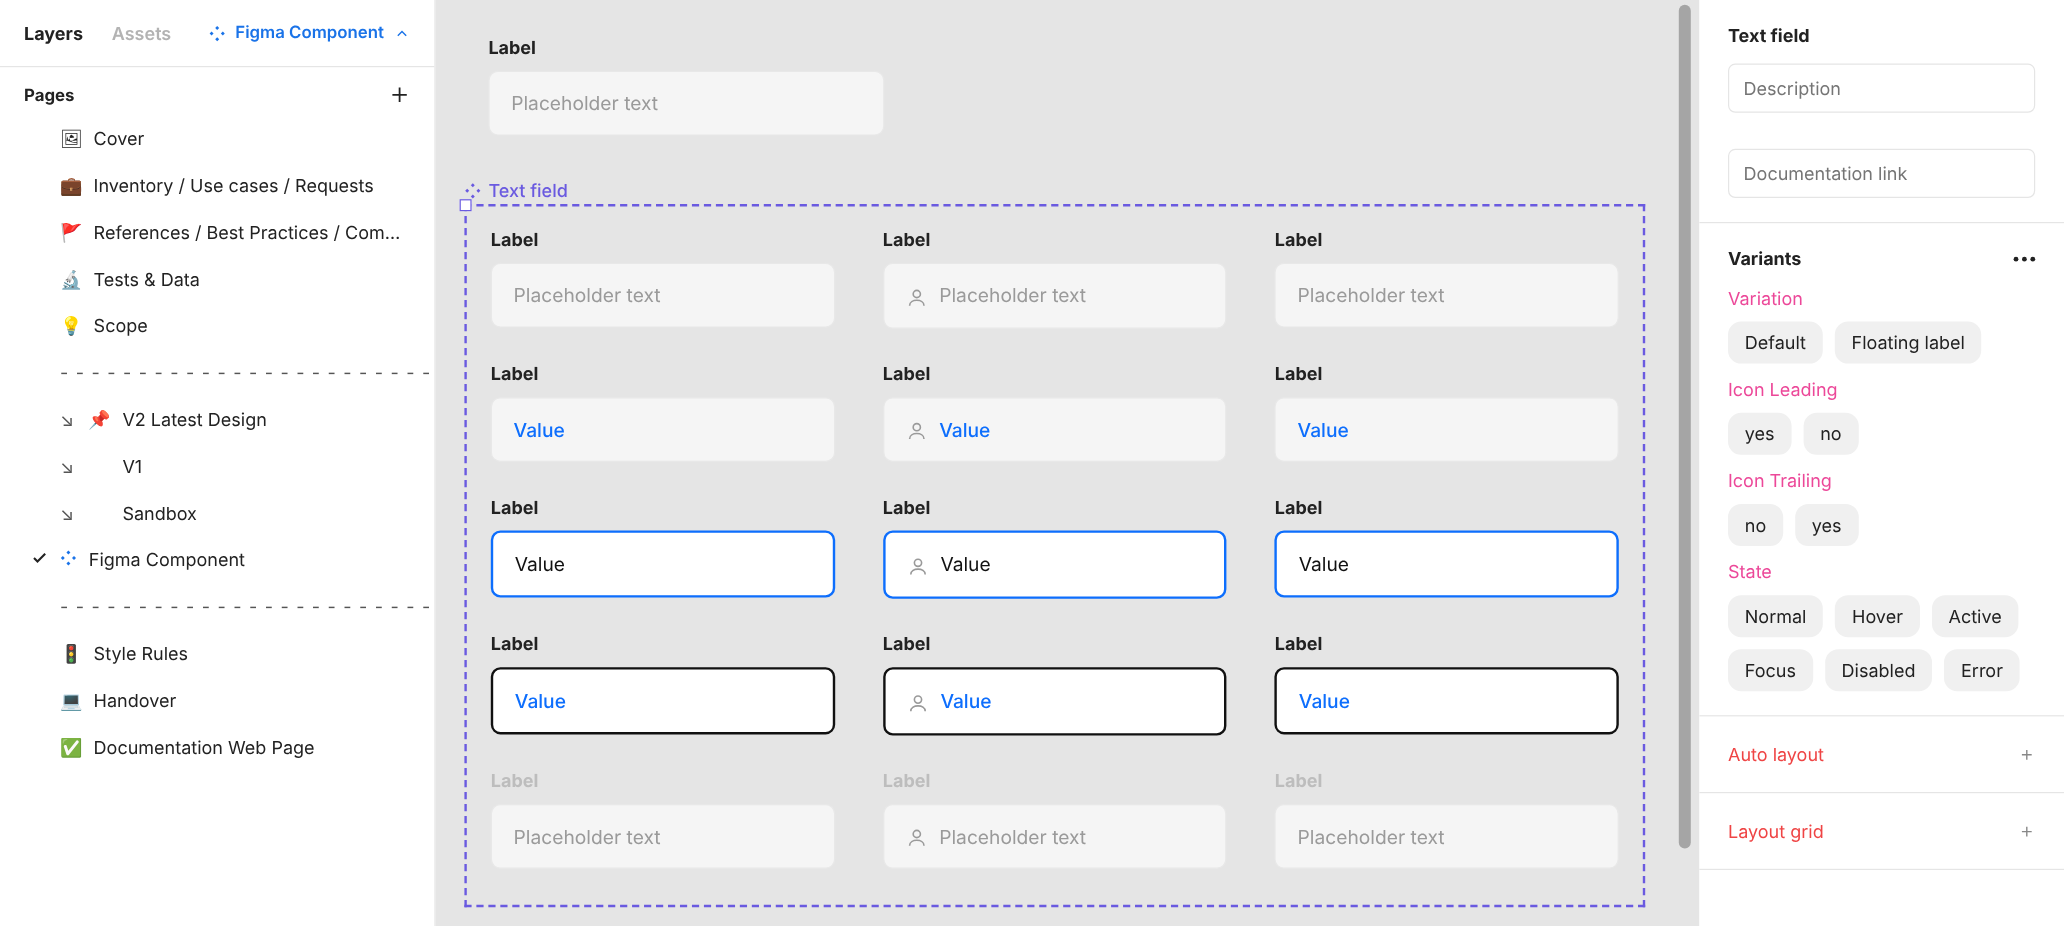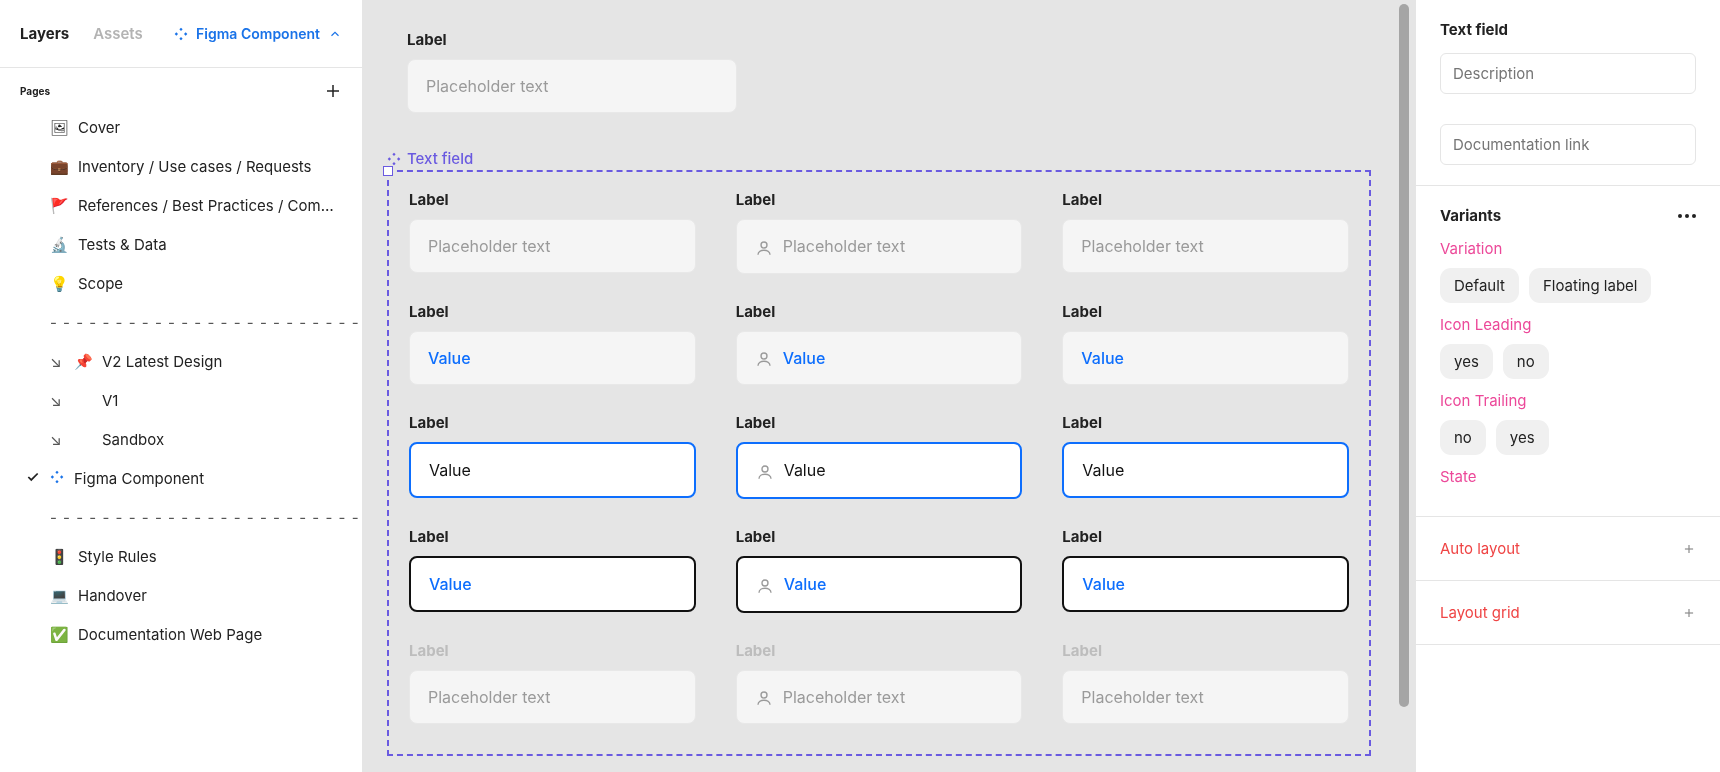--- a/index.html
+++ b/index.html
@@ -10,29 +10,29 @@
     --blue:#0d6efd;
     --purple:#6a5ae0;
     --chip:#f0f0f0;
   }
   *{box-sizing:border-box;font-family:Inter,-apple-system,BlinkMacSystemFont,"Segoe UI",Roboto,Helvetica,Arial,sans-serif;}
   html,body{margin:0;padding:0;height:100%;width:100%;}
   body{display:flex;font-size:14px;color:var(--text);background:#fff;overflow:hidden;}
 
   
   .left-panel{width:363px;min-width:363px;border-right:1px solid var(--border);display:flex;flex-direction:column;}
-  .left-header{display:flex;align-items:center;padding:8px 20px;border-bottom:1px solid var(--border);height:68px;}
+  .left-header{display:flex;align-items:center;padding:8px 20px;border-bottom:1px solid var(--border);height:56px;}
   .left-tabs{display:flex;gap:24px;}
   .left-tab{font-weight:700;cursor:pointer;font-size:15px;}
   .left-tab.inactive{color:var(--muted);font-weight:600;}
   .component-select{margin-left:auto;display:flex;align-items:center;gap:8px;color:#1a73e8;font-weight:600;cursor:pointer;}
   .component-select svg{width:14px;height:14px;}
   .chev{width:12px;height:12px;}
 
-  .pages-header{display:flex;align-items:center;justify-content:space-between;padding:14px 20px 8px 20px;font-weight:700;font-size:10px;text-align:center;}
+  .pages-header{display:flex;align-items:center;justify-content:space-between;padding:14px 20px 8px 20px;font-weight:700;font-size:14px;text-align:center;}
   .plus{width:18px;height:18px;cursor:pointer;}
 
   .page-list{padding:0 4px 20px 4px;overflow:auto;}
   .page-item{display:flex;align-items:center;gap:10px;padding:10px 18px 10px 46px;font-size:15px;cursor:pointer;white-space:nowrap;overflow:hidden;text-overflow:ellipsis;position:relative;}
   .page-item .check{position:absolute;left:22px;}
   .page-item.sep{color:#555;letter-spacing:1px;}
   .emoji{display:inline-block;width:18px;text-align:center;}
   .diag-arrow{display:inline-block;width:14px;transform:rotate(0deg);color:#555;}
   .check svg{width:14px;height:14px;}
 
@@ -323,20 +323,28 @@
         <div class="chip">no</div>
       </div>
 
     <div class="r-sub">Icon Trailing</div>
     <div class="chips" id="chips-trailing">
         <div class="chip">no</div>
         <div class="chip">yes</div>
       </div>
 
     <div class="r-sub">State</div>
+    <div class="chips" id="chips-state">
+        <div class="chip">Normal</div>
+        <div class="chip">Hover</div>
+        <div class="chip">Active</div>
+        <div class="chip">Focus</div>
+        <div class="chip">Disabled</div>
+        <div class="chip">Error</div>
+      </div>
   </div>
 
   <div class="r-row">
     <span>Auto layout</span>
     <svg viewBox="0 0 24 24" fill="none" stroke-width="2">
         <line x1="12" y1="5" x2="12" y2="19"></line>
         <line x1="5" y1="12" x2="19" y2="12"></line>
       </svg>
   </div>
   <div class="r-row">

